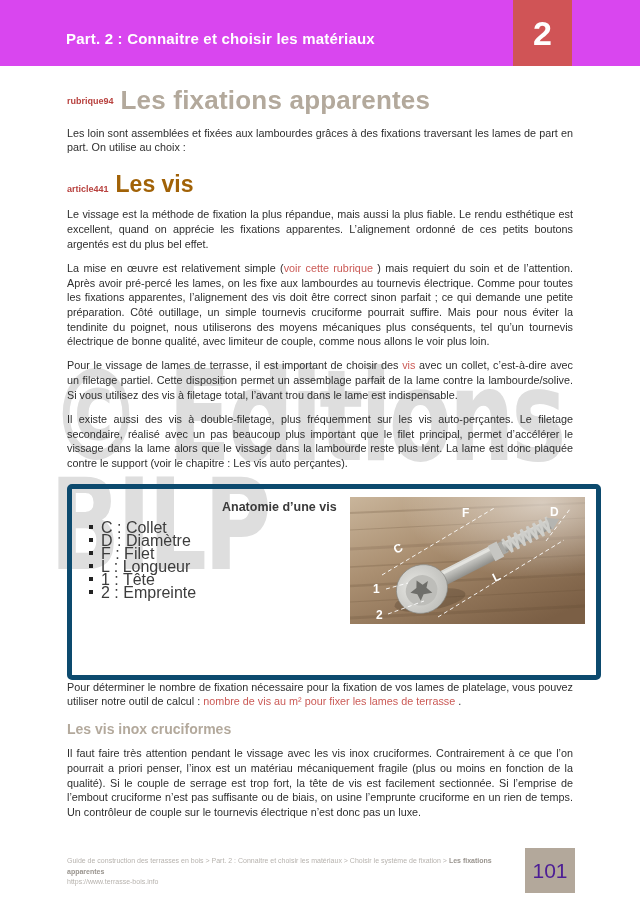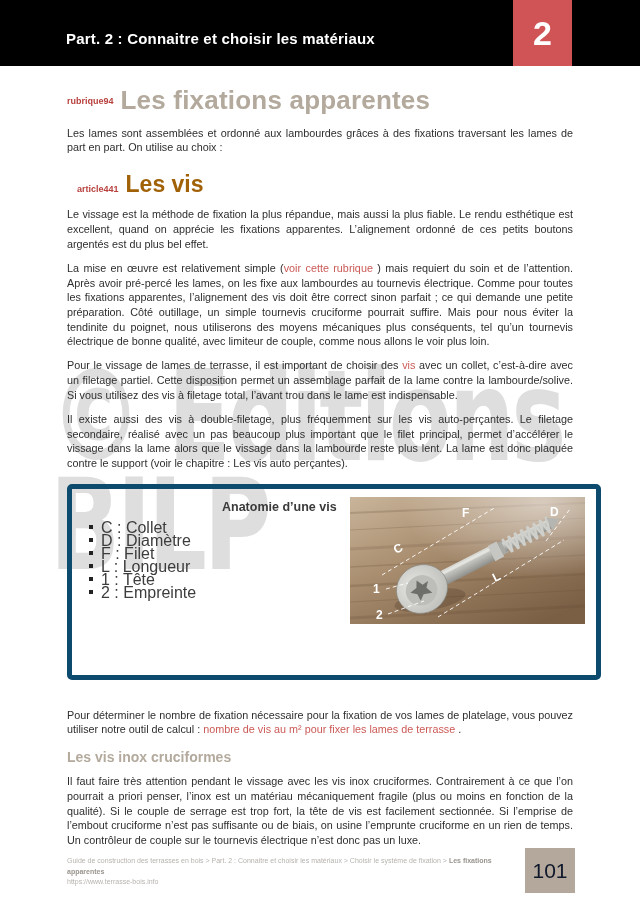--- a/index.html
+++ b/index.html
@@ -1,34 +1,34 @@
 <!DOCTYPE html>
 <html><head>
 <meta charset="utf-8">
 <style>
   * { margin:0; padding:0; box-sizing:border-box; }
   html,body { background:#ffffff; }
   body { font-family:"Liberation Sans", sans-serif; }
   .page { position:relative; width:640px; height:897px; background:#fff; overflow:hidden; }
 
   
-  .chapter-bar { position:absolute; left:0; top:0; width:640px; height:66px; background:#000000; }
+  .chapter-bar { position:absolute; left:0; top:0; width:640px; height:66px; background:#d946ef; }
   .chapter-bar .part-title { position:absolute; left:66px; top:30px; color:#ffffff; font-size:15px; font-weight:bold; letter-spacing:.2px; }
   .chapter-badge { position:absolute; left:513px; top:0; width:59px; height:66px; background:#d05456; color:#fff;
                    display:flex; align-items:center; justify-content:center; font-size:34px; font-weight:bold; }
 
   
   .main { position:absolute; left:0; top:66px; width:640px; padding:0 67px; }
   .watermark { position:absolute; left:50px; top:296px; z-index:0; color:#dedede;
                font-family:"DejaVu Sans", sans-serif; font-weight:bold; font-size:92px; line-height:0.86;
                letter-spacing:-3px; transform:scaleY(1.38); transform-origin:top left; white-space:pre; pointer-events:none; }
   .content { position:relative; z-index:1; }
 
   .h1-row { margin-top:19px; display:flex; align-items:center; }
-  .h2-row { margin-top:16px; display:flex; align-items:baseline;margin-left:10px; }
+  .h2-row { margin-top:16px; display:flex; align-items:baseline; }
   .sec-label { color:#b8413e; font-size:9px; font-weight:bold; margin-right:7px; white-space:nowrap; }
   .h1 { color:#b3a99c; font-size:26px; font-weight:bold; letter-spacing:.2px; }
   .h2 { color:#a16207; font-size:23px; font-weight:bold; }
   .h3 { color:#b3a99c; font-size:14px; font-weight:bold; margin-top:12px; }
 
   p.body { font-size:10.8px; line-height:1.36; color:#2e2e2e; text-align:justify; margin-top:9.5px; }
   a.redlink { color:#cb5a56; text-decoration:none; cursor:pointer; }
 
   ul.squares { list-style:none; margin-top:9px; }
   ul.squares li { position:relative; padding-left:14px; font-size:10.8px; line-height:1.28; color:#2e2e2e; }
@@ -39,21 +39,21 @@
              border:5px solid #0c4a6e; border-radius:5px; background:transparent;padding-left:47px; }
   .anatomy-title { position:absolute; left:150px; top:11px; font-size:12.5px; font-weight:bold; color:#3a3a3a; }
   .anatomy-list { position:absolute; left:16px; top:32px; list-style:none; }
   .anatomy-list li { position:relative; padding-left:13px; font-size:16px; line-height:13px; color:#3c3c3c; }
   .anatomy-list li::before { content:""; position:absolute; left:1px; top:4.5px; width:3.5px; height:3.5px; background:#222; }
   .screw-photo { position:absolute; right:11px; top:8px; width:235px; height:127px; display:block; }
 
   
   .footer-breadcrumb { position:absolute; left:67px; top:856px; width:430px; font-size:7px; line-height:1.5; color:#b7b3ae; }
   .footer-breadcrumb b { color:#99948e; }
-  .page-badge { position:absolute; left:525px; top:848px; width:50px; height:45px; background:#b3a89b; color:#0f172a;
+  .page-badge { position:absolute; left:525px; top:848px; width:50px; height:45px; background:#b3a89b; color:#4c1d95;
                 display:flex; align-items:center; justify-content:center; font-size:21px; }
 
   svg text.lbl { fill:#ffffff; font-family:"Liberation Sans", sans-serif; font-size:12px; font-weight:bold; }
 </style>
 </head>
 <body>
 
 <div class="page">
 
   <div class="chapter-bar">
@@ -65,21 +65,21 @@
     <div class="watermark">© Editions
 BILP</div>
 
     <div class="content">
 
       <div class="h1-row">
         <span class="sec-label">rubrique94</span>
         <span class="h1">Les fixations apparentes</span>
       </div>
 
-      <p class="body">Les lames sont assemblées et ordonné aux lambourdes grâces à des fixations traversant les lames de part en part. On utilise au choix :</p>
+      <p class="body">Les loin sont assemblées et fixées aux lambourdes grâces à des fixations traversant les lames de part en part. On utilise au choix :</p>
 
 
       <div class="h2-row">
         <span class="sec-label">article441</span>
         <span class="h2">Les vis</span>
       </div>
 
       <p class="body">Le vissage est la méthode de fixation la plus répandue, mais aussi la plus fiable. Le rendu esthétique est excellent, quand on apprécie les fixations apparentes. L’alignement ordonné de ces petits boutons argentés est du plus bel effet.</p>
 
       <p class="body"><span>La mise en œuvre est relativement simple (</span><a class="redlink">voir cette rubrique</a><span> ) mais requiert du soin et de l’attention. Après avoir pré-percé les lames, on les fixe aux lambourdes au tournevis électrique. Comme pour toutes les fixations apparentes, l’alignement des vis doit être correct sinon parfait ; ce qui demande une petite préparation. Côté outillage, un simple tournevis cruciforme pourrait suffire. Mais pour nous éviter la tendinite du poignet, nous utiliserons des moyens mécaniques plus conséquents, tel qu’un tournevis électrique de bonne qualité, avec limiteur de couple, comme nous allons le voir plus loin.</span></p>
@@ -160,21 +160,21 @@
 
           <text class="lbl" x="46" y="57" transform="rotate(-27 46 57)">C</text>
           <text class="lbl" x="112" y="20">F</text>
           <text class="lbl" x="200" y="19">D</text>
           <text class="lbl" x="145" y="85" transform="rotate(-27 145 85)">L</text>
           <text class="lbl" x="23" y="96">1</text>
           <text class="lbl" x="26" y="122">2</text>
         </svg>
       </div>
 
-      <p class="body" style="margin-top:28px"><span>Pour déterminer le nombre de fixation nécessaire pour la fixation de vos lames de platelage, vous pouvez utiliser notre outil de calcul : </span><a class="redlink">nombre de vis au m² pour fixer les lames de terrasse</a><span> .</span></p>
+      <p class="body" style="margin-top:0"><span>Pour déterminer le nombre de fixation nécessaire pour la fixation de vos lames de platelage, vous pouvez utiliser notre outil de calcul : </span><a class="redlink">nombre de vis au m² pour fixer les lames de terrasse</a><span> .</span></p>
 
       <div class="h3">Les vis inox cruciformes</div>
 
       <p class="body">Il faut faire très attention pendant le vissage avec les vis inox cruciformes. Contrairement à ce que l’on pourrait a priori penser, l’inox est un matériau mécaniquement fragile (plus ou moins en fonction de la qualité). Si le couple de serrage est trop fort, la tête de vis est facilement sectionnée. Si l’emprise de l’embout cruciforme n’est pas suffisante ou de biais, on usine l’emprunte cruciforme en un rien de temps. Un contrôleur de couple sur le tournevis électrique n’est donc pas un luxe.</p>
     </div>
   </div>
 
   <div class="footer-breadcrumb">
     <span>Guide de construction des terrasses en bois &gt; Part. 2 : Connaitre et choisir les matériaux &gt; Choisir le système de fixation &gt; </span><b>Les fixations apparentes</b>
     <div>https://www.terrasse-bois.info</div>

